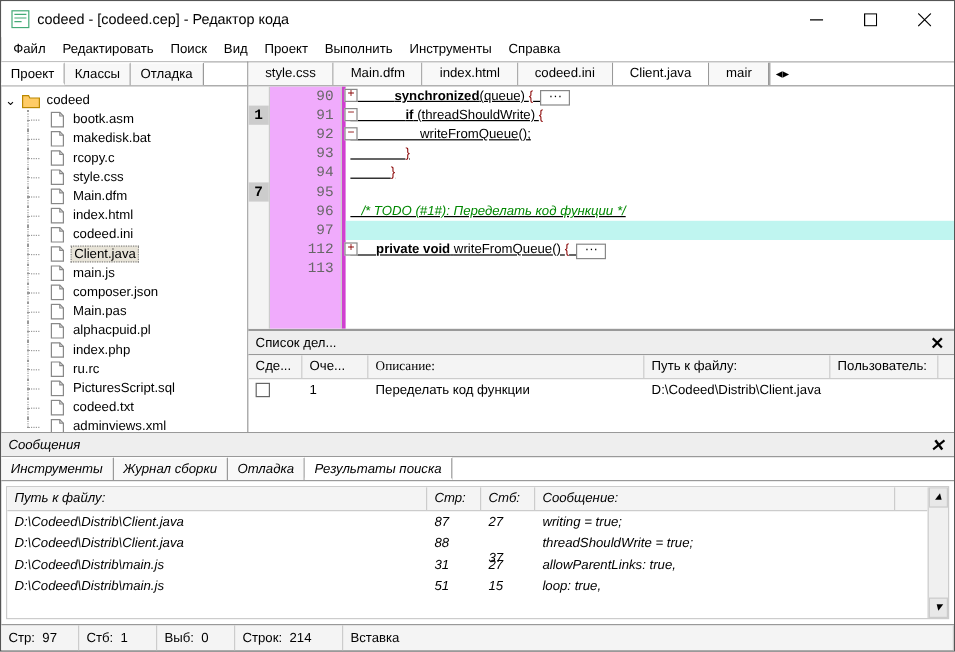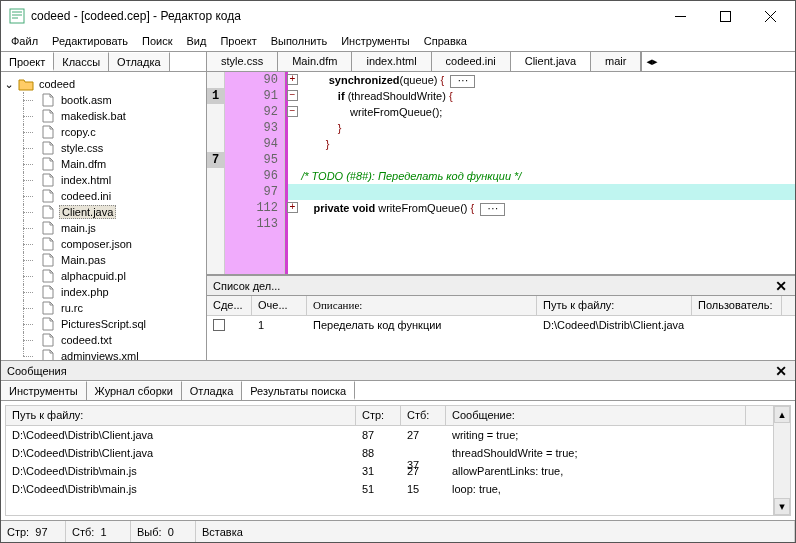--- a/index.html
+++ b/index.html
@@ -35,39 +35,39 @@
 .editor-tabs{height:20px;display:flex;border-bottom:1px solid #999;overflow:hidden;}
 .editor-tab{padding:3px 14px;border-right:1px solid #999;background:#f8f8f8;cursor:default;white-space:nowrap;}
 .editor-tab.active{background:#fff;}
 .editor-tab-scroll{padding:3px 4px;border-left:1px solid #999;}
 .editor-area{flex:1;display:flex;overflow:hidden;border-bottom:1px solid #999;}
 .gutter{background:#f0abfc;border-right:1px solid #ccc;width:60px;text-align:right;}
 .gutter-extra{width:18px;border-right:1px solid #ccc;background:#f4f4f4;}
 .gutter-line{height:16px;line-height:16px;padding-right:6px;color:#666;font-family:'Courier New',monospace;font-size:12px;position:relative;}
 .gutter-dark{background:#ccc;color:#000;font-weight:bold;text-align:center;padding:0;}
 .fold-btn{position:absolute;right:-14px;top:2px;width:11px;height:11px;border:1px solid #888;background:#fff;line-height:8px;text-align:center;font-size:10px;color:#800;}
-.code{flex:1;font-family:'Courier New',monospace;font-size:13px;overflow:hidden;border-left:3px solid #d040d0;}
+.code{flex:1;font-family:'Courier New',monospace;font-size:13px;overflow:hidden;border-left:3px solid #d040d0;text-decoration:underline;}
 .code-line{height:16px;line-height:16px;white-space:pre;padding-left:4px;}
 .code-line.hl{background:#bff5f0;}
 .kw{color:#000;font-weight:bold;}
 .fn{color:#000;}
 .brace{color:#800;}
 .comment{color:#080;font-style:italic;}
 .ellipsis{display:inline-block;border:1px solid #888;padding:0 6px;height:13px;line-height:8px;background:#fff;}
 .todo-panel{height:85px;display:flex;flex-direction:column;border-top:1px solid #999;}
 .panel-header{height:20px;background:#eee;border-bottom:1px solid #999;display:flex;align-items:center;padding:0 6px;}
 .panel-header-title{flex:1;}
 .close-x{width:16px;cursor:default;font-size:14px;font-weight:bold;text-align:center;}
 .grid{flex:1;overflow:auto;}
 .grid-head{display:flex;background:#f4f4f4;border-bottom:1px solid #ccc;height:20px;}
 .grid-cell-h{padding:3px 6px;border-right:1px solid #ccc;}
 .grid-row{display:flex;height:20px;}
 .grid-cell{padding:3px 6px;}
 .checkbox{width:12px;height:12px;border:1px solid #666;display:inline-block;}
-.messages-panel{border-top:1px solid #999;display:flex;flex-direction:column;height:160px;}
+.messages-panel{border-top:1px solid #999;display:flex;flex-direction:column;height:160px;font-style:italic;}
 .bottom-tabs{height:20px;display:flex;border-bottom:1px solid #999;}
 .search-results{flex:1;display:flex;overflow:hidden;border:1px solid #ccc;margin:4px;}
 .search-content{flex:1;overflow:auto;}
 .search-head{display:flex;background:#f4f4f4;border-bottom:1px solid #ccc;height:20px;}
 .search-row{display:flex;height:18px;}
 .scrollbar-v{width:17px;background:#f0f0f0;border-left:1px solid #ccc;display:flex;flex-direction:column;}
 .scroll-btn{height:17px;background:#e8e8e8;border:1px solid #ccc;text-align:center;line-height:14px;}
 .statusbar{height:22px;border-top:1px solid #999;display:flex;align-items:center;background:#f4f4f4;font-size:12px;}
 .status-cell{padding:0 6px;border-right:1px solid #ccc;height:100%;display:flex;align-items:center;}
 .status-cell.wr{width:65px;}
@@ -302,21 +302,21 @@
           <div class="gutter-line">112<span class="fold-btn">+</span></div>
           <div class="gutter-line">113</div>
         </div>
       <div class="code" id="code">
           <div class="code-line"><span>            </span><span class="kw">synchronized</span><span>(queue) </span><span class="brace">{</span><span>  </span><span class="ellipsis">···</span></div>
           <div class="code-line"><span>               </span><span class="kw">if</span><span> (threadShouldWrite) </span><span class="brace">{</span></div>
           <div class="code-line"><span>                   writeFromQueue();</span></div>
           <div class="code-line"><span>               </span><span class="brace">}</span></div>
           <div class="code-line"><span>           </span><span class="brace">}</span></div>
           <div class="code-line"></div>
-          <div class="code-line"><span class="comment">   /* TODO (#8#): Переделать код функции */</span></div>
+          <div class="code-line"><span class="comment">   /* TODO (#1#): Переделать код функции */</span></div>
           <div class="code-line hl"></div>
           <div class="code-line"><span>       </span><span class="kw">private void</span><span> </span><span class="fn">writeFromQueue</span><span>() </span><span class="brace">{</span><span>  </span><span class="ellipsis">···</span></div>
           <div class="code-line"></div>
         </div>
     </div>
     <div class="todo-panel">
       <div class="panel-header">
         <span class="panel-header-title">Список дел...</span>
         <span class="close-x">✕</span>
       </div>
@@ -391,14 +391,15 @@
       <div style="flex:1"></div>
       <div class="scroll-btn">▾</div>
     </div>
   </div>
 </div>
 
 <div class="statusbar">
   <div class="status-cell wr"><span>Стр:</span>&nbsp;&nbsp;<span>97</span></div>
   <div class="status-cell wr"><span>Стб:</span>&nbsp;&nbsp;<span>1</span></div>
   <div class="status-cell wr"><span>Выб:</span>&nbsp;&nbsp;<span>0</span></div>
+  <div class="status-cell" style="width:90px"><span>Строк:</span>&nbsp;&nbsp;<span>214</span></div>
   <div class="status-cell" style="flex:1">Вставка</div>
 </div>
 
 </body></html>

